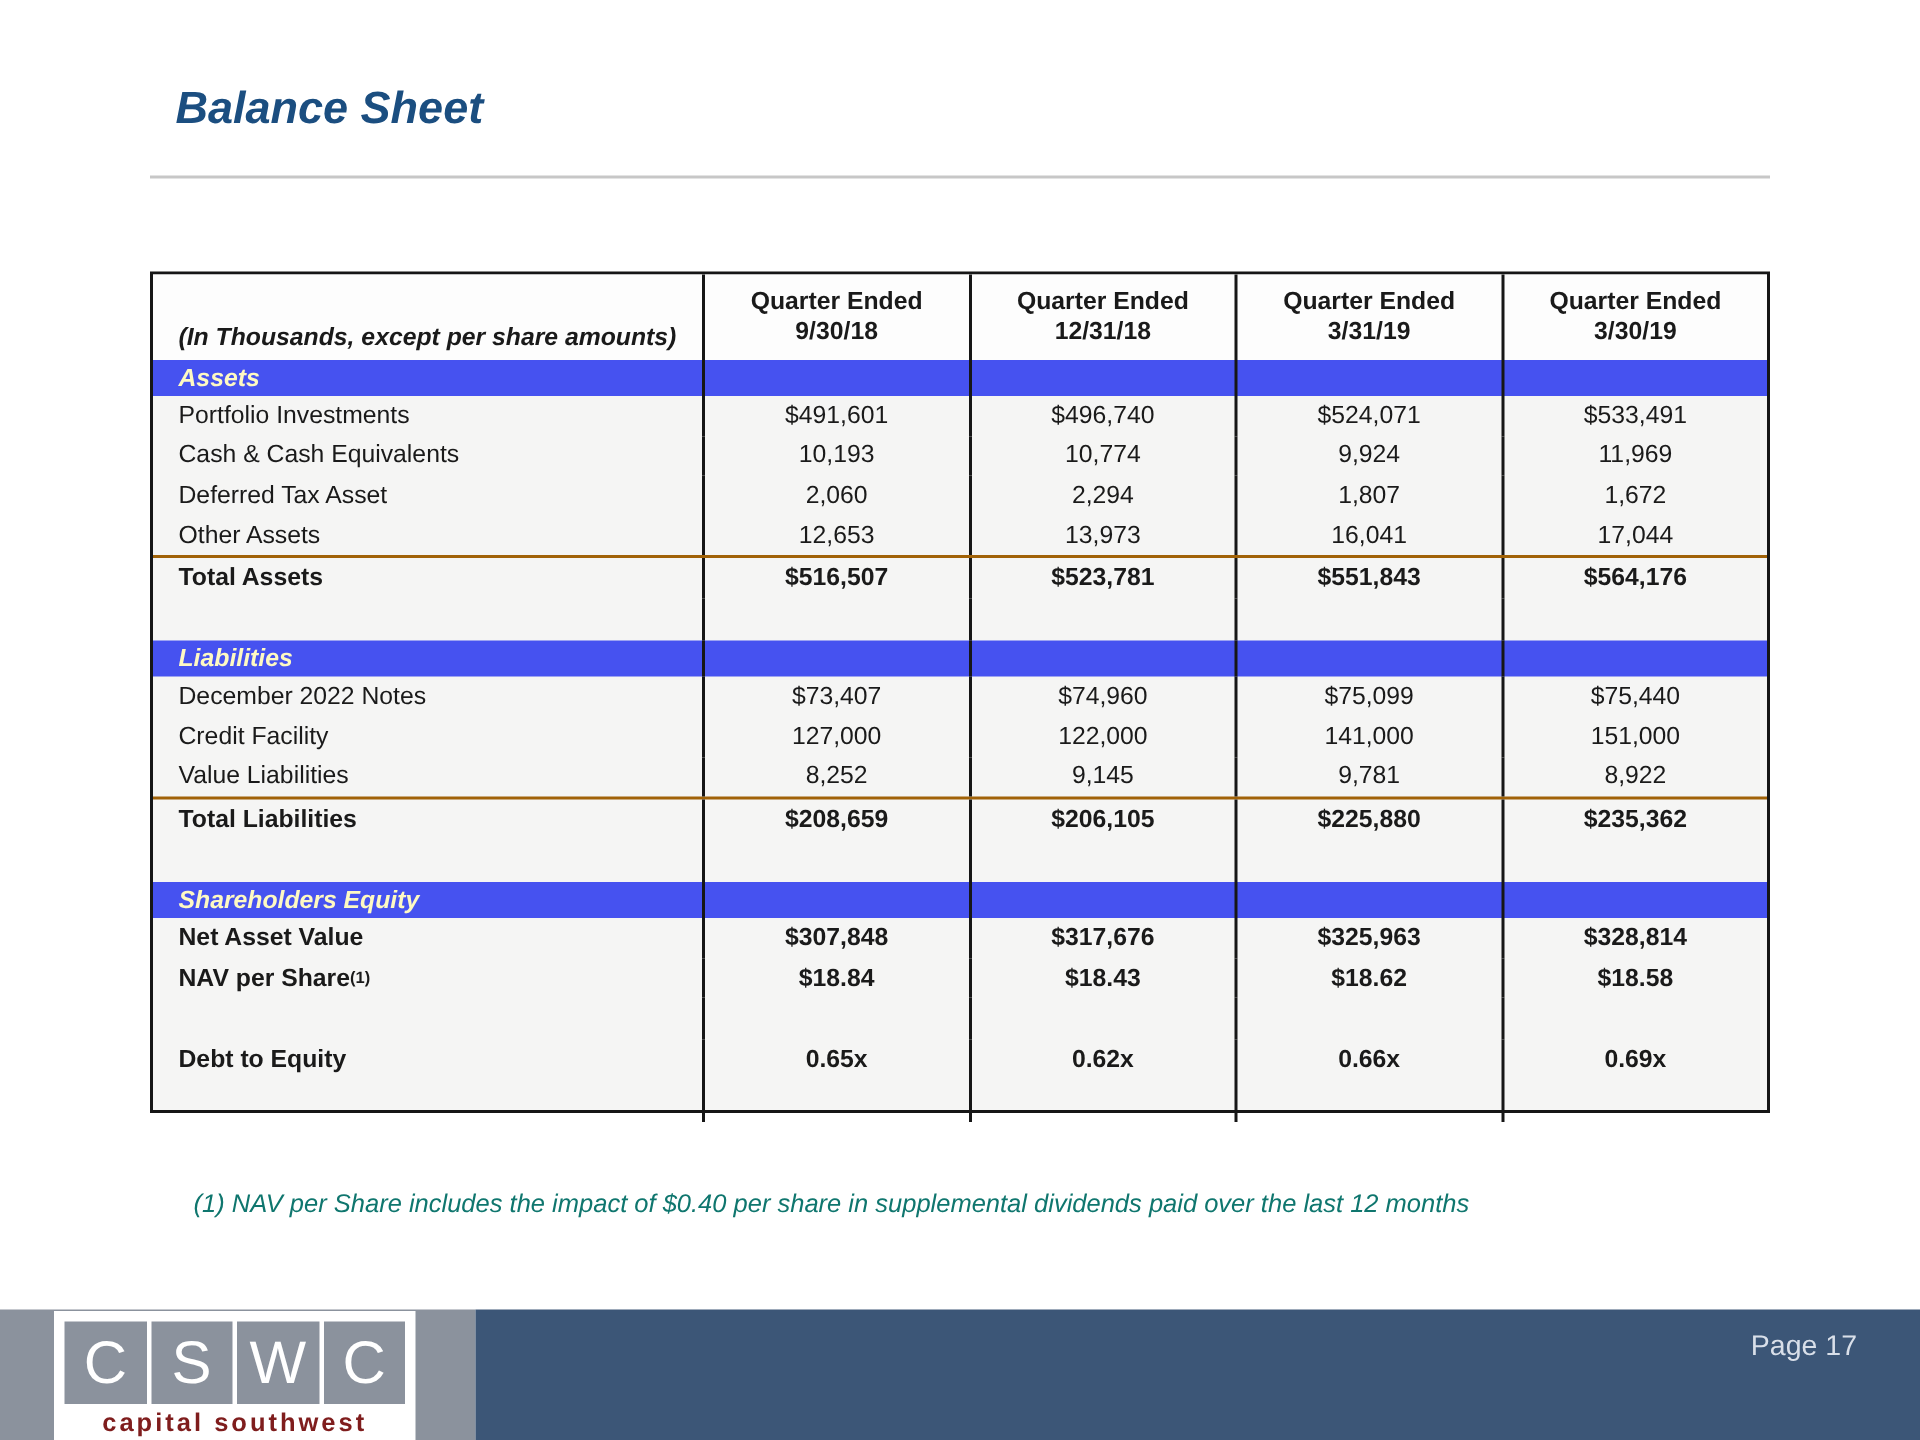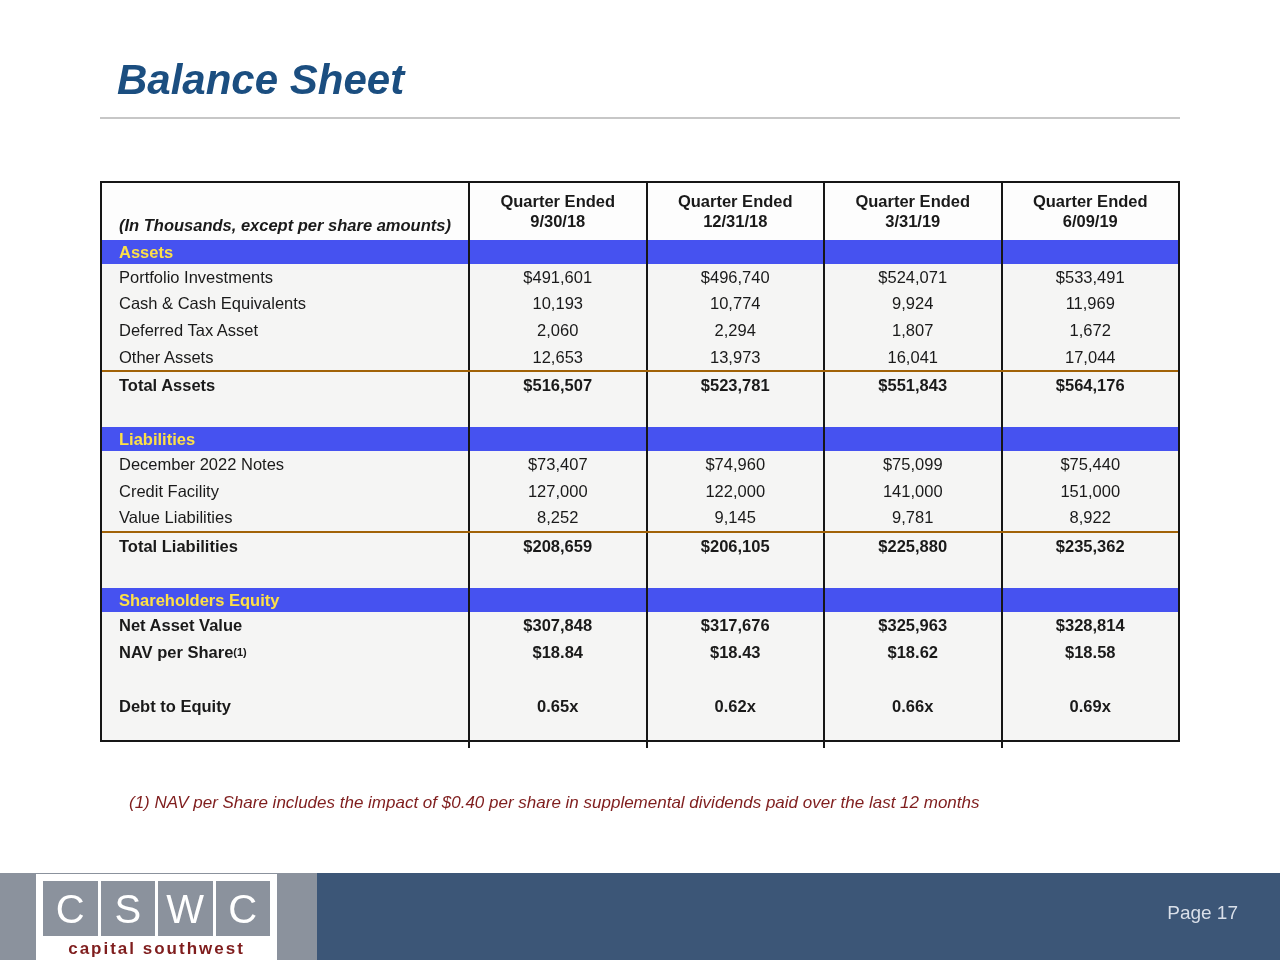--- a/index.html
+++ b/index.html
@@ -8,21 +8,21 @@
     background:#ffffff;
     font-family:"Liberation Sans","DejaVu Sans",sans-serif;
     color:#1a1a1a;
     -webkit-font-smoothing:antialiased;
   }
   .slide{position:absolute;inset:0;}
 
   
   .page-title{
     position:absolute;left:117px;top:56px;
-    font-size:42px;font-weight:bold;font-style:italic;
+    font-size:30px;font-weight:bold;font-style:italic;
     color:var(--title-blue,#1B4E80);
     letter-spacing:0px;
   }
   .title-rule{
     position:absolute;left:100px;top:117px;width:1080px;height:0;
     border-top:2px solid #c7c7c7;
   }
 
   
   .fin-table{
@@ -36,44 +36,44 @@
   .cell.label{justify-content:flex-start;padding-left:17px;}
   .cell.val{justify-content:center;border-left:2px solid #161616;text-align:center;}
   sup{font-size:11px;line-height:0;}
 
   
   .trow.header{height:57px;background:#fdfdfd;}
   .trow.header .cell.label{align-items:flex-end;padding-bottom:5px;font-style:italic;font-weight:bold;}
   .trow.header .cell.val{flex-direction:column;font-weight:bold;line-height:1.18;}
 
   
-  .trow.section{height:24px;background:var(--band-blue,#4652F0);color:#fde047;font-weight:bold;}
+  .trow.section{height:24px;background:var(--band-blue,#4652F0);color:#fef9c3;font-weight:bold;font-style:italic;}
   .trow.section .cell.val{border-left-color:#161616;}
   .trow.item{height:26.6px;}
   .trow.item.bold{font-weight:bold;}
   .trow.total{height:27px;font-weight:bold;border-top:2px solid #a16207;}
   .trow.spacer{height:28px;}
 
   
   .footnote{
     position:absolute;left:129px;top:793px;width:960px;
-    font-size:17px;font-style:italic;color:#7f1d1d;
+    font-size:17px;font-style:italic;color:#0f766e;
   }
 
   
   .footer-gray{
     position:absolute;left:0;top:873px;width:317px;height:87px;
     background:var(--footer-gray,#8B929D);
   }
   .footer-navy{
     position:absolute;left:317px;top:873px;width:963px;height:87px;
     background:var(--footer-navy,#3C5677);
   }
   .page-number{
-    position:absolute;right:42px;top:29px;
+    position:absolute;right:42px;top:14px;
     color:#d9dfe9;font-size:19px;
   }
   .logo-box{
     position:absolute;left:36px;top:874px;width:241px;height:86px;
     background:#ffffff;box-sizing:border-box;
   }
   .logo-squares{
     display:flex;gap:3px;margin:7px 7px 0 7px;height:55px;
   }
   .logo-square{
@@ -104,21 +104,21 @@
       <div class="cell val">
         <span>Quarter Ended</span>
         <span>12/31/18</span>
       </div>
       <div class="cell val">
         <span>Quarter Ended</span>
         <span>3/31/19</span>
       </div>
       <div class="cell val">
         <span>Quarter Ended</span>
-        <span>6/09/19</span>
+        <span>3/30/19</span>
       </div>
     </div>
     <div>
         <div class="trow section">
           <div class="cell label">Assets</div>
           <div class="cell val"></div>
           <div class="cell val"></div>
           <div class="cell val"></div>
           <div class="cell val"></div>
         </div>

